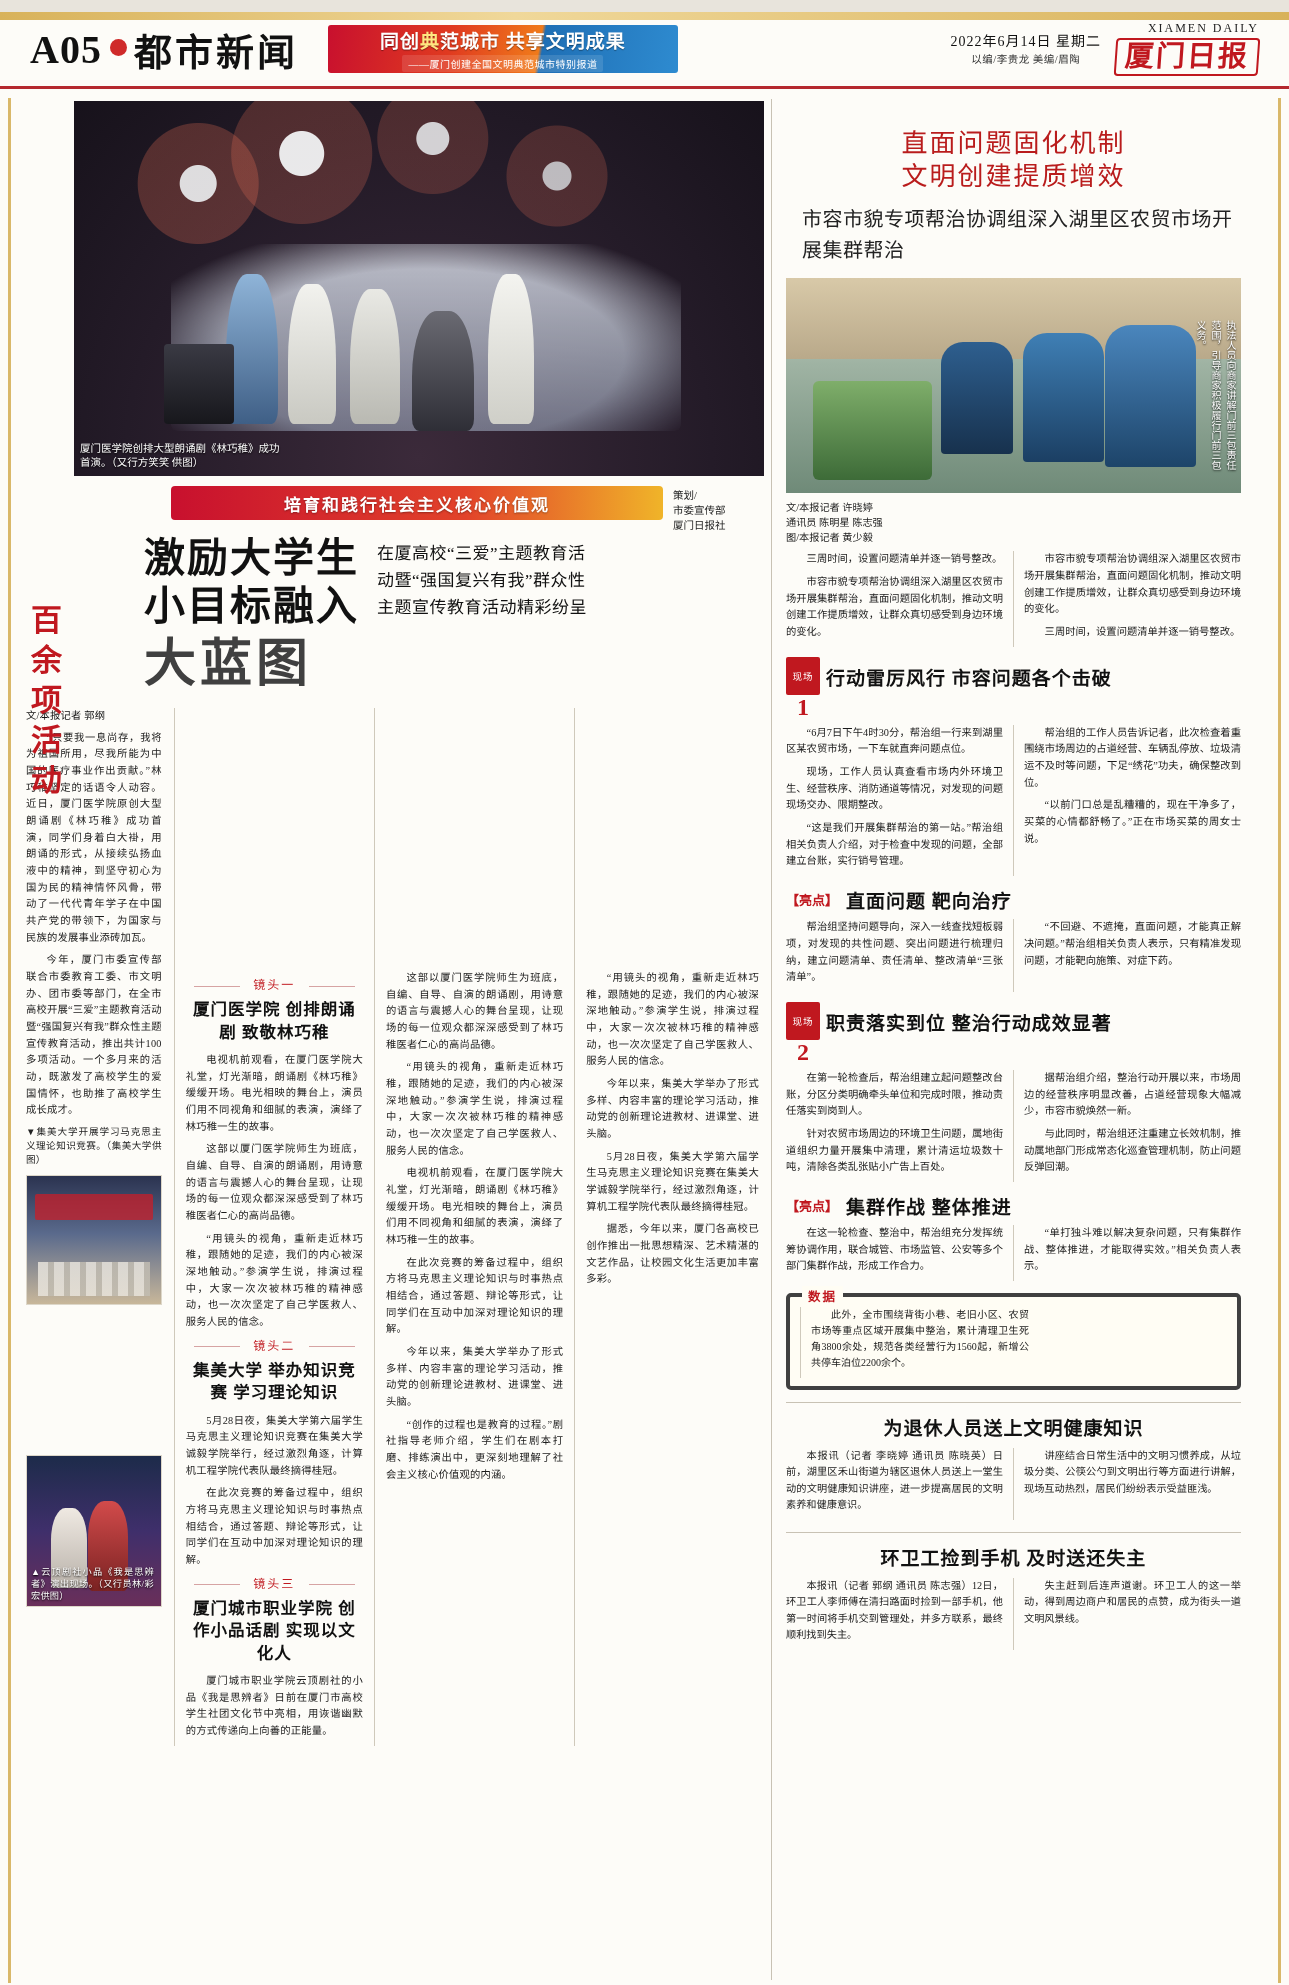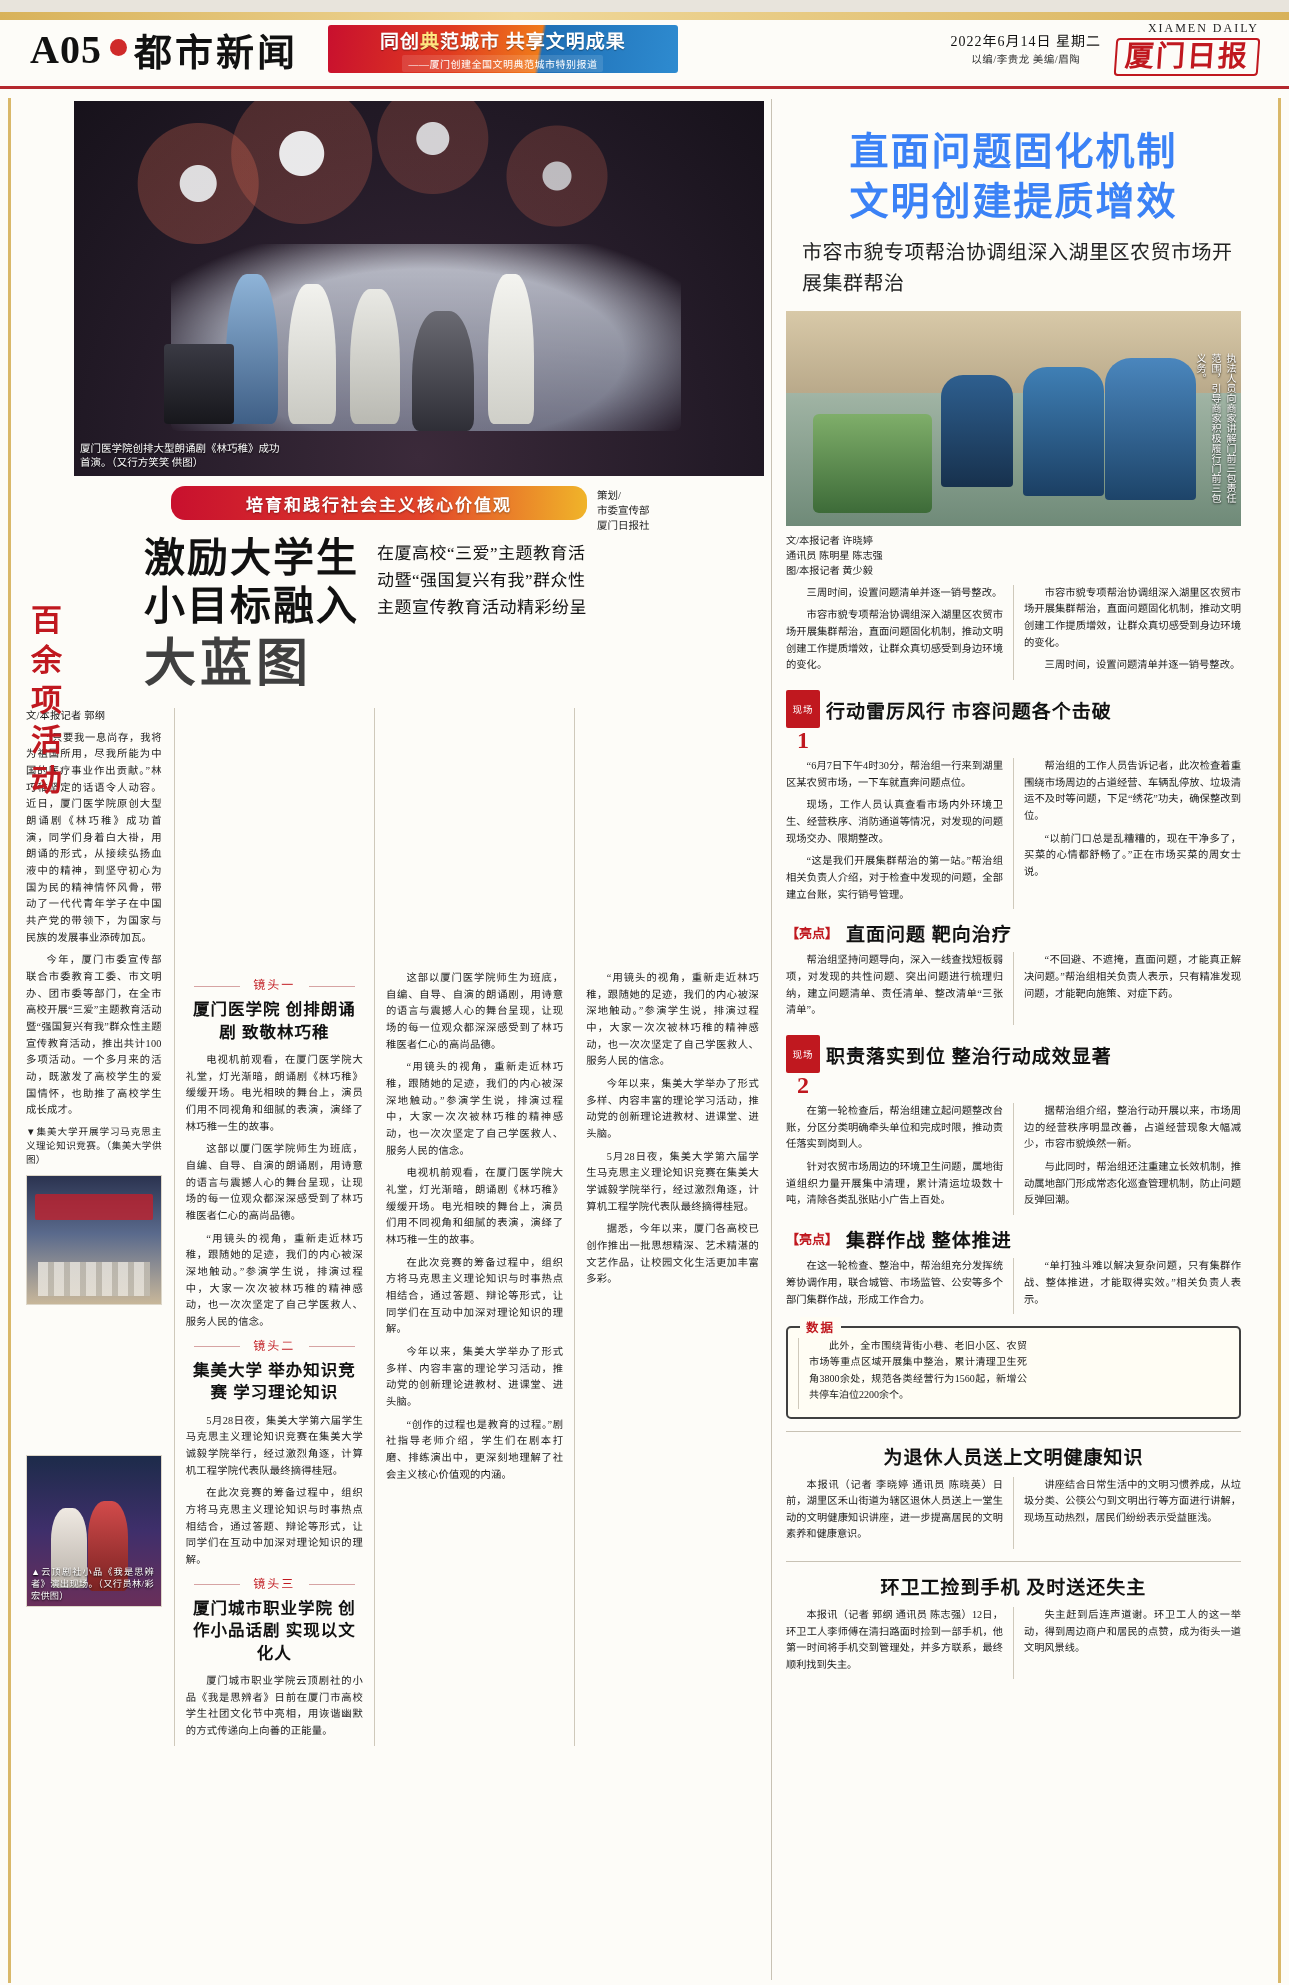--- a/index.html
+++ b/index.html
@@ -115,23 +115,23 @@
     border-radius:6px;
     filter:blur(.2px);
     opacity:.9;
     mask-image:radial-gradient(ellipse at 50% 60%, #000 55%, transparent 85%);
     -webkit-mask-image:radial-gradient(ellipse at 50% 60%, #000 55%, transparent 85%);
   }
   #photo-main .figs{position:absolute;inset:0;}
   #photo-main .fig{position:absolute;bottom:14%;border-radius:40% 40% 12% 12%/55% 55% 10% 10%;}
   
   .values-bar{
-    margin:10px 0 0 145px;width:416px;height:34px;
+    margin:10px 0 0 145px;width:492px;height:34px;
     background:linear-gradient(90deg,#c8102e,#e2432a 60%,#f0b429);
-    border-radius:14px;
+    border-radius:4px;
     display:flex;align-items:center;justify-content:center;
     position:relative;
   }
   .values-bar span{
     color:#fff;font-size:17px;font-weight:bold;letter-spacing:2px;
     text-shadow:0 1px 2px rgba(0,0,0,.35);
   }
   .values-credit{
     position:absolute;right:-130px;top:2px;
     font-size:10.5px;color:#222;line-height:1.45;text-align:left;width:120px;
@@ -170,21 +170,21 @@
   }
   .small-photo .cap{
     position:absolute;left:4px;bottom:3px;color:#fff;font-size:9.2px;line-height:1.3;
     text-shadow:0 1px 2px #000;width:92%;
   }
   .cap-left{
     font-size:9.6px;line-height:1.45;color:#222;margin:6px 0 8px;
   }
   
   .r-head{
-    text-align:center;font-size:39px;font-weight:bold;line-height:1.28;letter-spacing:2px;color:#3b82f6;
+    text-align:center;font-size:26px;font-weight:normal;line-height:1.28;letter-spacing:2px;color:#b91c1c;
     margin-top:28px;
   }
   .r-sub{
     text-align:left;font-size:20px;line-height:1.55;color:#222;margin:10px 6px 0 16px;letter-spacing:.5px;
   }
   #photo-right{
     height:215px;margin:12px 0 0 0;position:relative;overflow:hidden;
     background:linear-gradient(180deg,#cfd8cf 0%,#9fb3a3 40%,#6f8a78 100%);
   }
   .right-photo-cap{
@@ -205,21 +205,21 @@
     font-size:9.5px;background:#c0181f;color:#fff;padding:12px 2px;border-radius:2px;display:block;letter-spacing:1px;
   }
   .scene-badge .sb-n{font-size:24px;font-weight:bold;line-height:1;}
   .scene-title{font-size:19px;font-weight:bold;letter-spacing:1px;padding-top:6px;color:#111;}
   .point-head{display:flex;align-items:center;margin:10px 0 6px;}
   .point-tag{
     color:#c0181f;font-size:13px;font-weight:bold;margin-right:8px;white-space:nowrap;
   }
   .point-title{font-size:19px;font-weight:bold;letter-spacing:1px;color:#111;}
   .databox{
-    margin:12px 0 8px;border:2px solid #404040;border-radius:5px;padding:10px 10px 8px;
+    margin:12px 0 8px;border:4px solid #404040;border-radius:5px;padding:10px 10px 8px;
     background:#fffdf4;position:relative;
   }
   .databox-title{
     position:absolute;top:-11px;left:12px;background:#fffdf4;padding:0 6px;
     color:#c0181f;font-size:12.5px;font-weight:bold;letter-spacing:2px;
   }
   .databox .cols2 .rcol{font-size:10px;}
   .hr-r{border:0;border-top:1px solid #c8c2b4;margin:12px 0 10px;}
   .r-subhead{text-align:center;font-size:19px;font-weight:bold;letter-spacing:1px;margin:6px 0 8px;color:#111;}
   .tinyline{font-size:10.2px;line-height:1.62;text-align:justify;}

